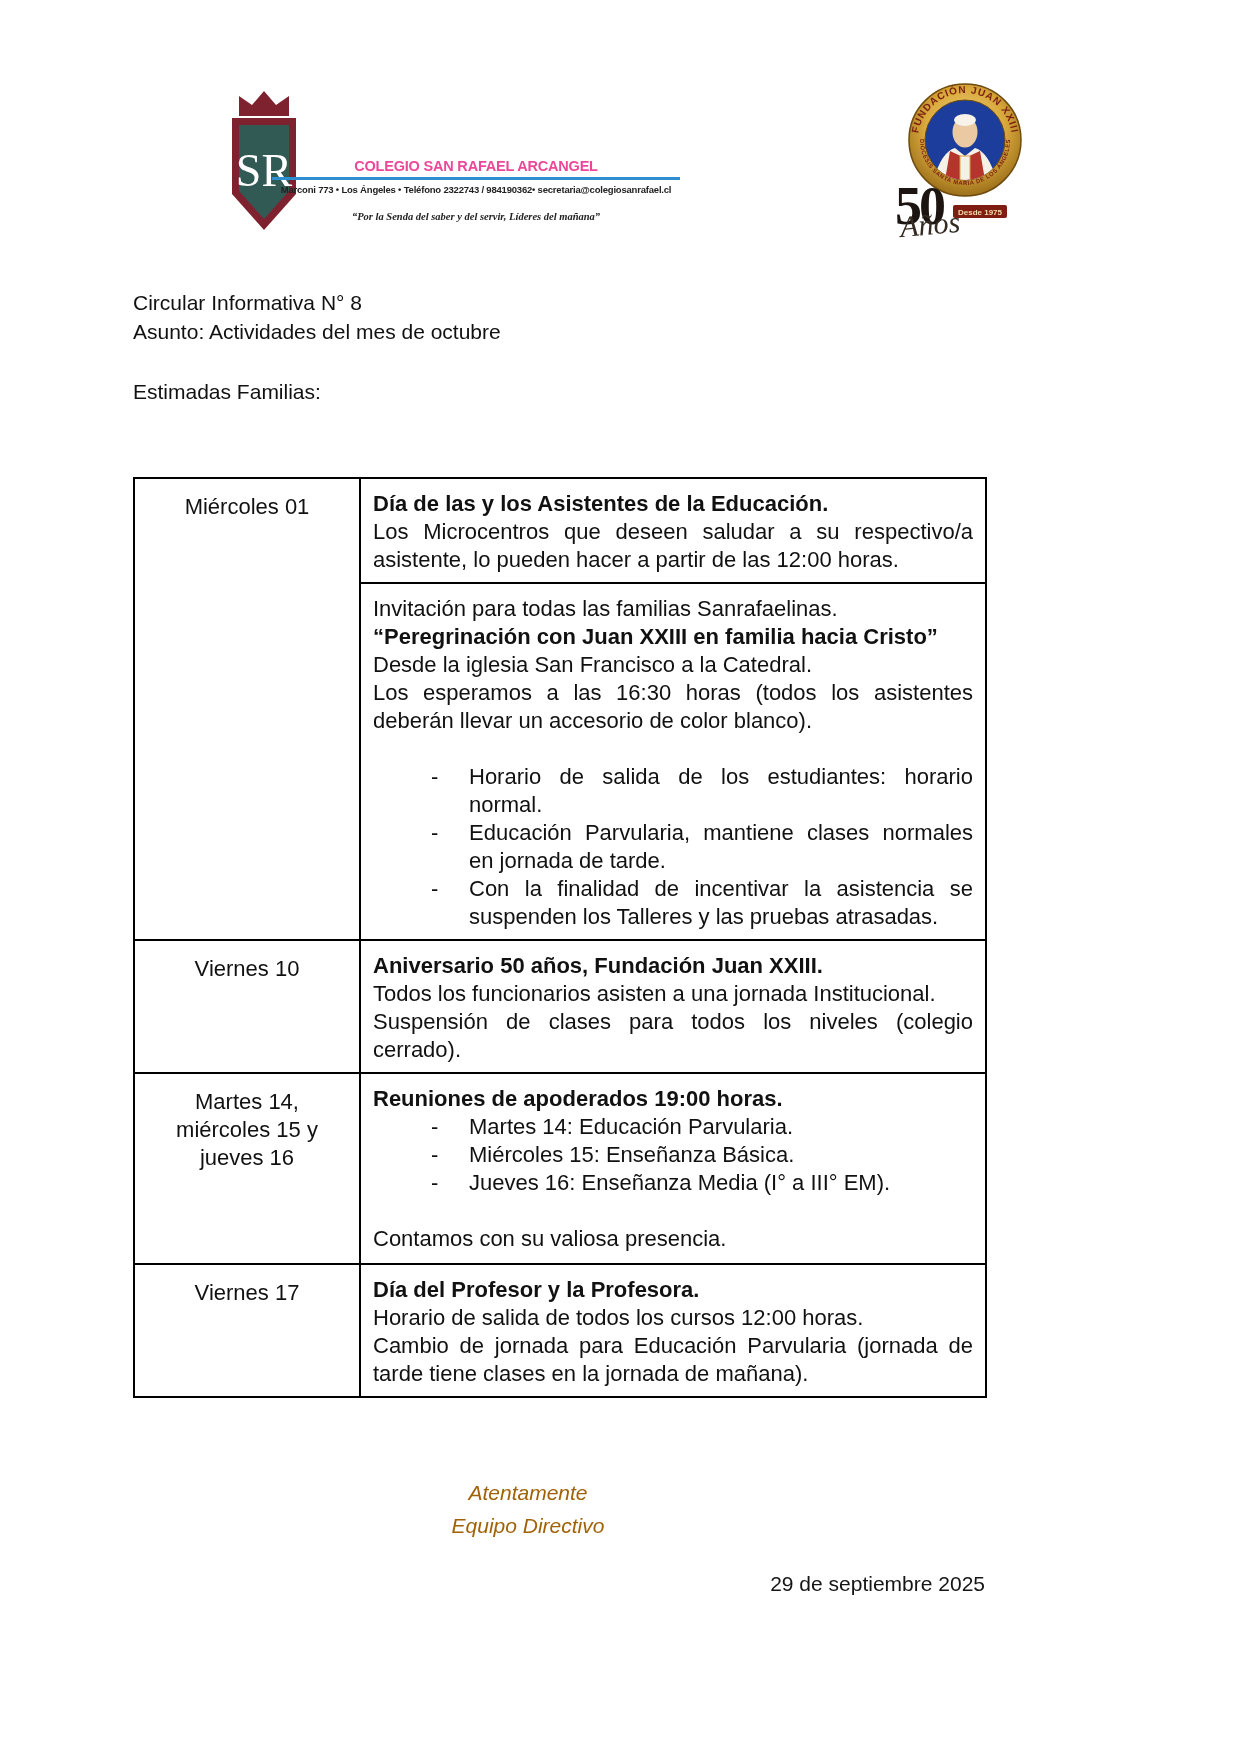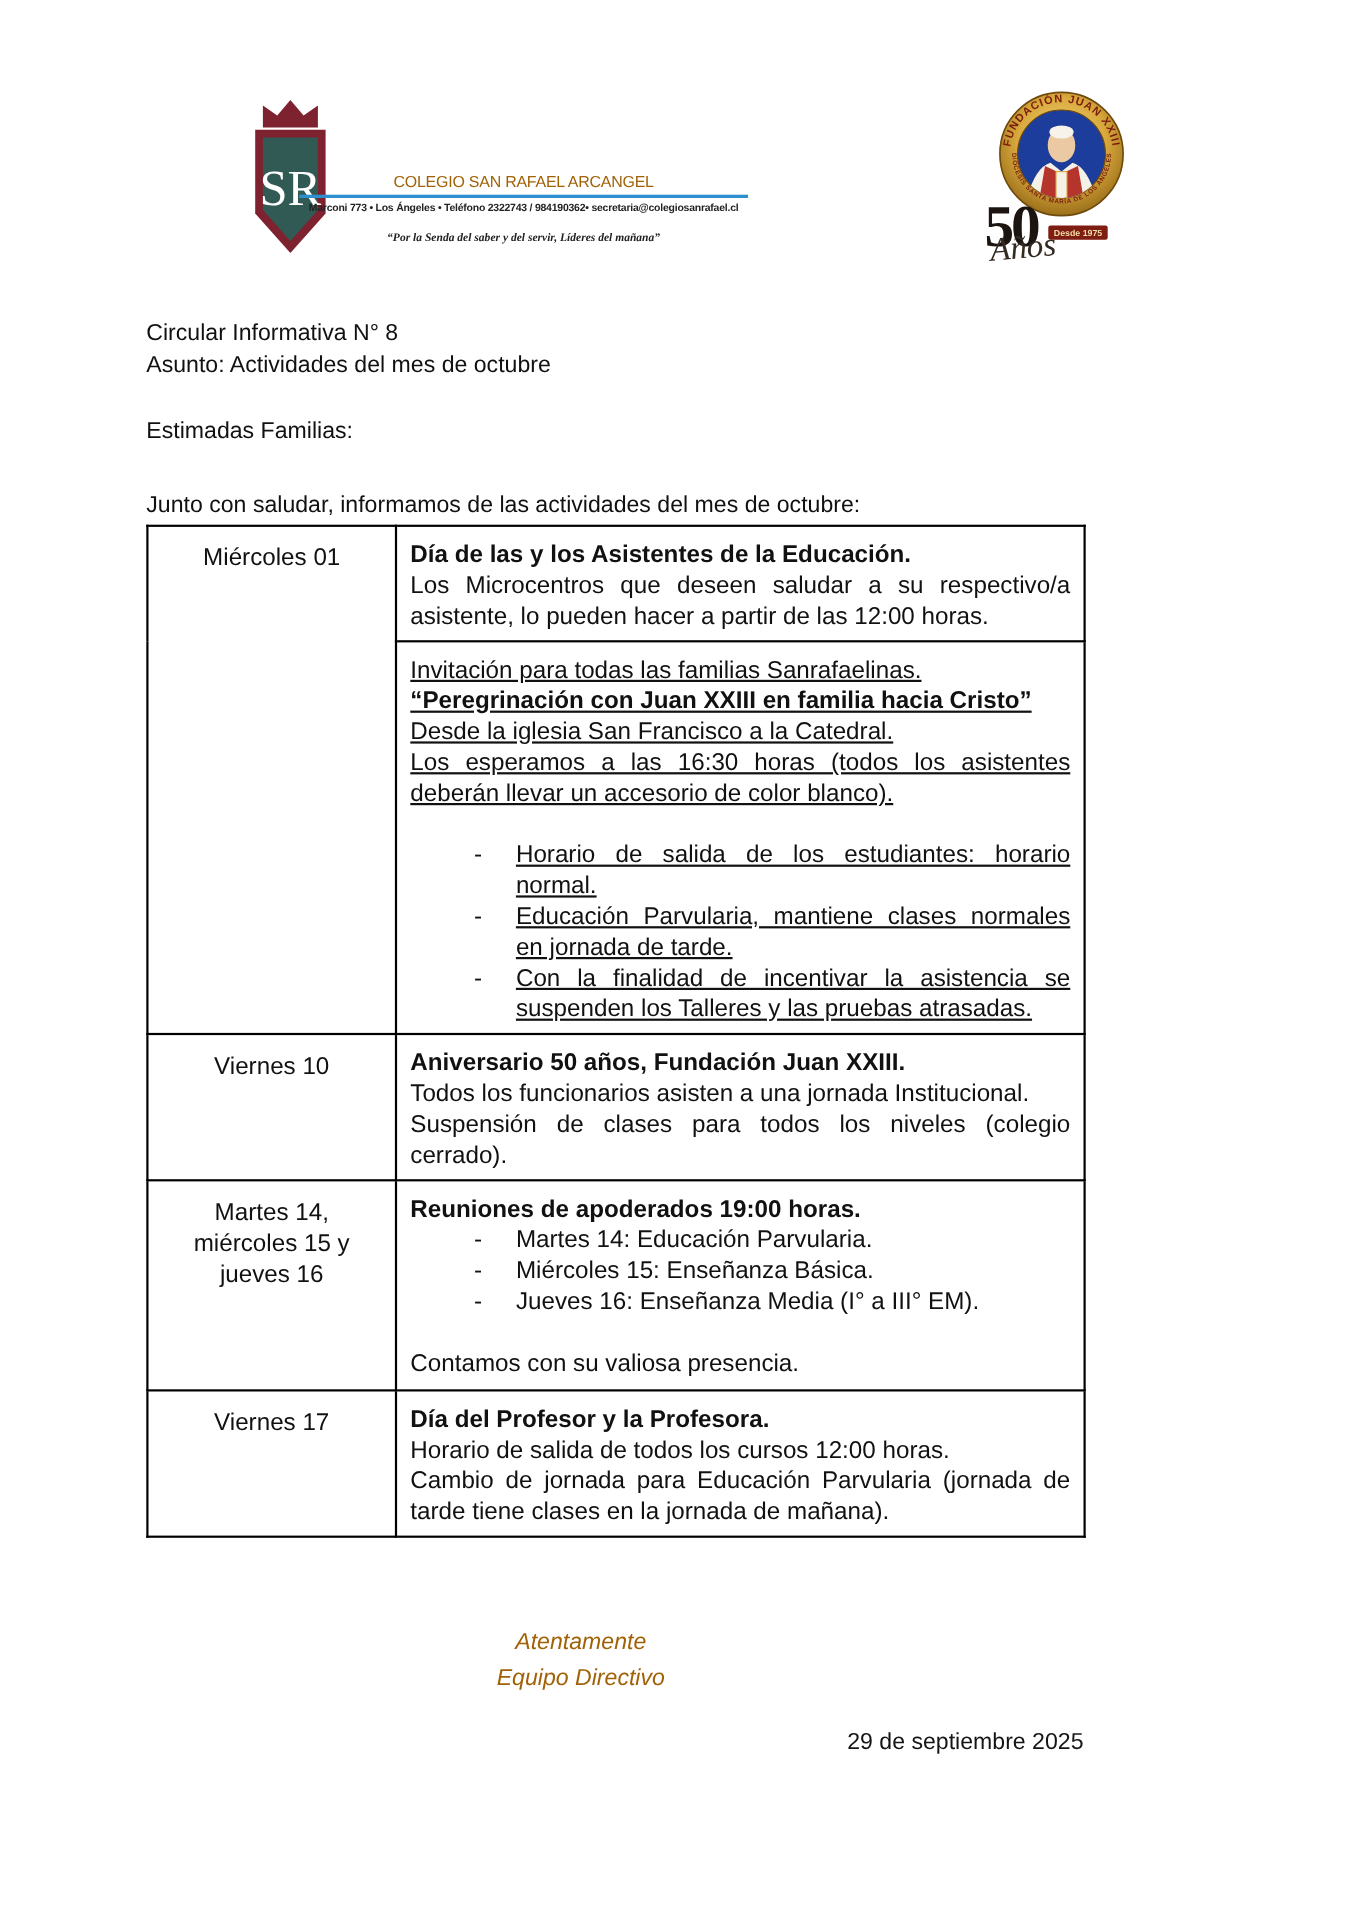--- a/index.html
+++ b/index.html
@@ -8,38 +8,38 @@
     width:1242px;height:1755px;
     margin:0 auto;
     background:#ffffff;
     font-family:"Liberation Sans","DejaVu Sans",sans-serif;
     color:#111;
     overflow:hidden;
   }
   
   .sr-logo{position:absolute;left:228px;top:90px;width:72px;height:142px;}
   .header-center{position:absolute;left:272px;top:158px;width:408px;text-align:center;}
-  .school-name{font-size:14.5px;font-weight:normal;letter-spacing:-0.2px;color:#a16207;white-space:nowrap;}
+  .school-name{font-size:14.5px;font-weight:bold;letter-spacing:-0.2px;color:#ec4899;white-space:nowrap;}
   .blue-rule{height:3px;background:#2e8fd0;margin:3px 0 4px 0;}
   .contact-line{font-size:9.5px;font-weight:bold;letter-spacing:-0.2px;color:#222;white-space:nowrap;}
   .motto-line{font-family:"Liberation Serif","DejaVu Serif",serif;font-style:italic;font-weight:bold;
     font-size:10.5px;color:#222;margin-top:16px;white-space:nowrap;}
   .fund-logo{position:absolute;left:893px;top:80px;width:140px;height:160px;}
   
   .intro-block{position:absolute;left:133px;top:288px;font-size:21px;line-height:29px;}
   .salutation{position:absolute;left:133px;top:380px;font-size:21px;}
   .lead-line{position:absolute;left:133px;top:447px;font-size:21px;}
   
   .sched-wrap{position:absolute;left:133px;top:477px;width:812px;}
   table.sched{border-collapse:collapse;table-layout:fixed;width:812px;font-size:22px;line-height:28px;}
   table.sched,table.sched td{border:2px solid #000;}
   td.date-cell{width:212px;text-align:center;vertical-align:top;padding:14px 6px 6px 6px;white-space:pre-line;}
   td.content-cell{width:600px;vertical-align:top;padding:11px 12px 8px 12px;}
   tbody tr:nth-child(1) td.content-cell{height:72px;margin-top:28px;}
-  tbody tr:nth-child(2) td.content-cell{height:320px;text-decoration:underline;}
+  tbody tr:nth-child(2) td.content-cell{height:320px;}
   tbody tr:nth-child(3) td.content-cell{height:112px;}
   tbody tr:nth-child(4) td.content-cell{height:170px;border-radius:26px;}
   tbody tr:nth-child(5) td.content-cell{height:110px;}
   .content-cell p{margin:0;}
   .content-cell p.title{font-weight:bold;}
   .content-cell p.pj{text-align:justify;}
   .content-cell .gap{height:28px;}
   .content-cell ul{list-style:none;margin:0;padding:0;}
   .content-cell li{position:relative;padding-left:96px;text-align:justify;}
   .content-cell li::before{content:"-";position:absolute;left:58px;top:0;}
@@ -104,21 +104,20 @@
       <text x="87" y="134.5" text-anchor="middle" font-size="8" font-weight="bold" fill="#f3dca6">Desde 1975</text>
       <text x="8" y="157" font-family="Liberation Serif, DejaVu Serif, serif" font-style="italic" font-size="30" fill="#332b22" transform="rotate(-5 8 157)">Años</text>
     </svg>
   </div>
 
   <div class="intro-block">
     <div>Circular Informativa N° 8</div>
     <div>Asunto: Actividades del mes de octubre</div>
   </div>
   <div class="salutation">Estimadas Familias:</div>
-  <div class="lead-line">Junto con saludar, informamos de las actividades del mes de octubre:</div>
 
   <div class="sched-wrap">
     <table class="sched">
       <tbody>
           <tr>
             <td class="date-cell" rowspan="2">Miércoles 01</td>
             <td class="content-cell">
               <p class="title">Día de las y los Asistentes de la Educación.</p>
               <p class="pj">Los Microcentros que deseen saludar a su respectivo/a asistente, lo pueden hacer a partir de las 12:00 horas.</p>
             </td>

